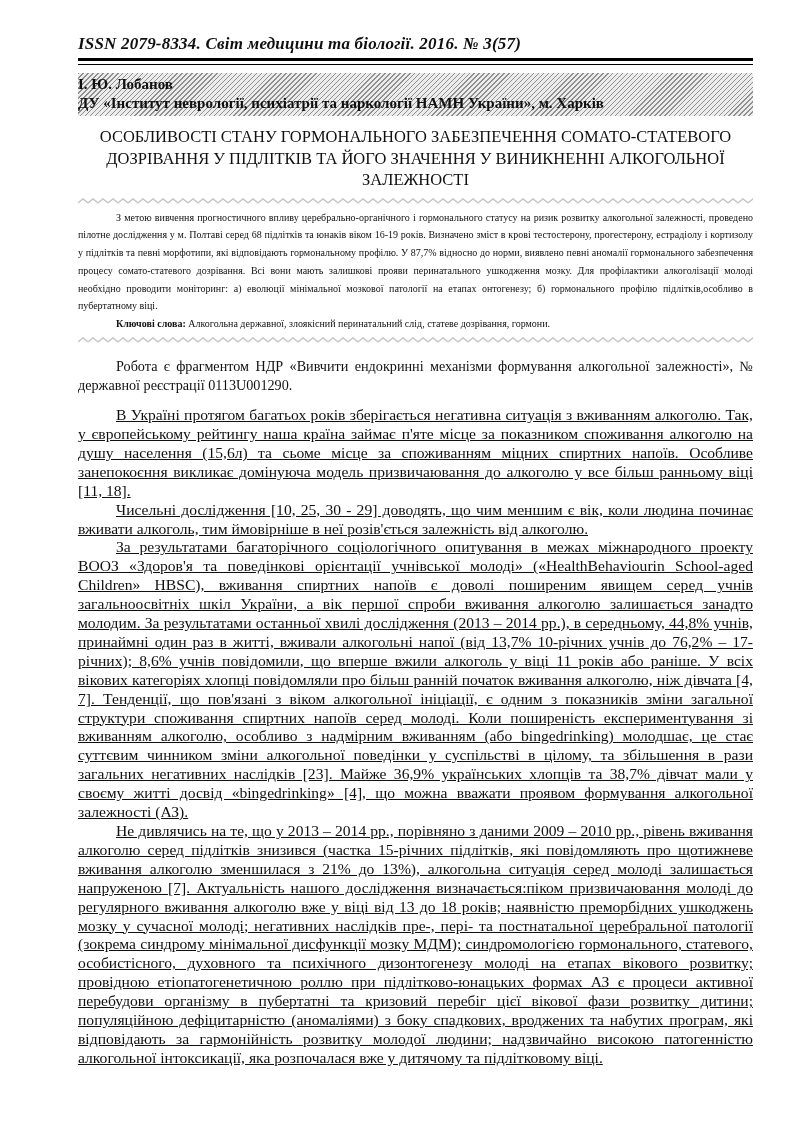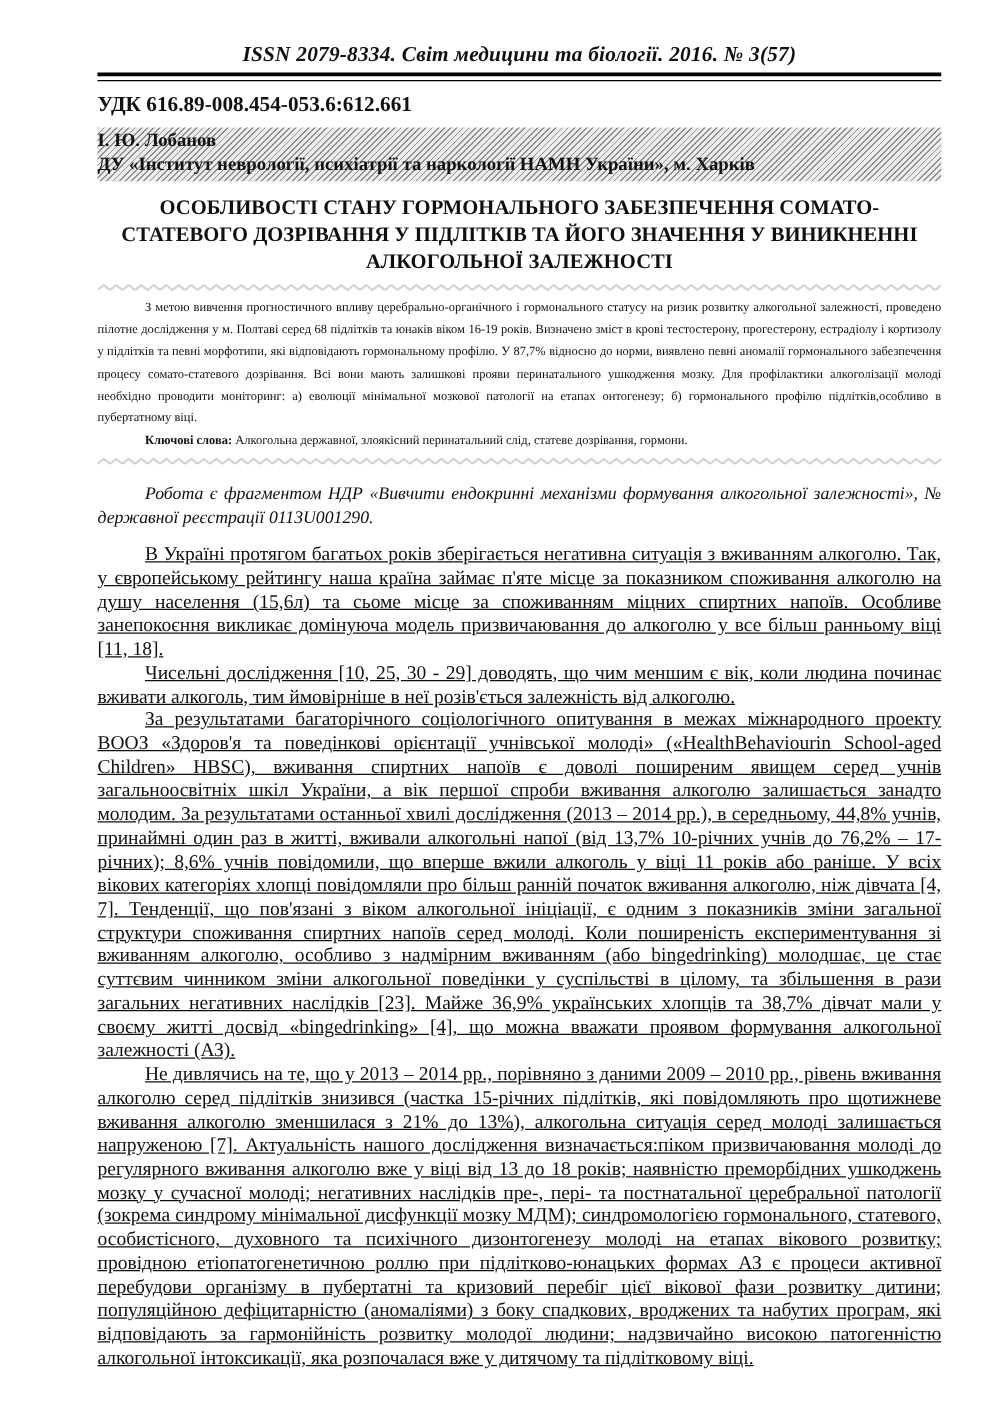--- a/index.html
+++ b/index.html
@@ -9,21 +9,21 @@
     font-family:"Liberation Serif","DejaVu Serif",serif;
     color:#101010;
     overflow:hidden;
   }
   .page{
     box-sizing:border-box;
     width:800px;height:1132px;
     padding:34px 47px 0 78px;
   }
   .issn{
-    text-align:center;
+    text-align:left;
     font-weight:bold;
     font-style:italic;
     font-size:17px;
     line-height:20px;
     letter-spacing:0.2px;
   }
   .header-rule{
     margin-top:4px;
     border-top:3px solid #000;
     border-bottom:1px solid #000;
@@ -40,41 +40,40 @@
     padding:2px 0 3px 0;
     text-align:left;
     font-weight:bold;
     font-size:15px;
     line-height:19px;
     background:repeating-linear-gradient(135deg,#8f8f8f 0px,#8f8f8f 1px,#ececec 1px,#ececec 3.5px);
   }
   .title{
     margin:10px 0 0 0;
     text-align:center;
-    font-weight:bold;
+    font-weight:normal;
     font-size:16.5px;
     line-height:21.5px;
   }
   .zigzag{
     display:block;
     width:100%;
     height:8px;
     margin-top:6px;
   }
   .abstract{
     margin:4px 0 0 0;
     font-size:10px;
     line-height:17.8px;
     text-align:justify;
     text-indent:38px;
   }
   .keywords{margin:0;}
   .funding{
     margin:13px 0 0 0;
-    font-style:italic;
     font-size:14.2px;
     line-height:18.5px;
     text-align:justify;
     text-indent:38px;
   }
   .body-text p{
     margin:0;
     font-size:15.6px;
     line-height:18.9px;
     text-align:justify;
@@ -84,21 +83,20 @@
   .body-text{margin-top:12px;}
 </style>
 </head>
 <body>
 
 <div class="page">
 
   <div class="issn">ISSN 2079-8334. Світ медицини та біології. 2016. № 3(57)</div>
   <div class="header-rule"></div>
 
-  <div class="udk">УДК 616.89-008.454-053.6:612.661</div>
 
   <div class="authors">
     <div>І. Ю. Лобанов</div>
     <div>ДУ «Інститут неврології, психіатрії та наркології НАМН України», м. Харків</div>
   </div>
 
   <h1 class="title">ОСОБЛИВОСТІ СТАНУ ГОРМОНАЛЬНОГО ЗАБЕЗПЕЧЕННЯ СОМАТО-СТАТЕВОГО ДОЗРІВАННЯ У ПІДЛІТКІВ ТА ЙОГО ЗНАЧЕННЯ У ВИНИКНЕННІ АЛКОГОЛЬНОЇ ЗАЛЕЖНОСТІ</h1>
 
   <svg class="zigzag" xmlns="http://www.w3.org/2000/svg">
     <defs>

